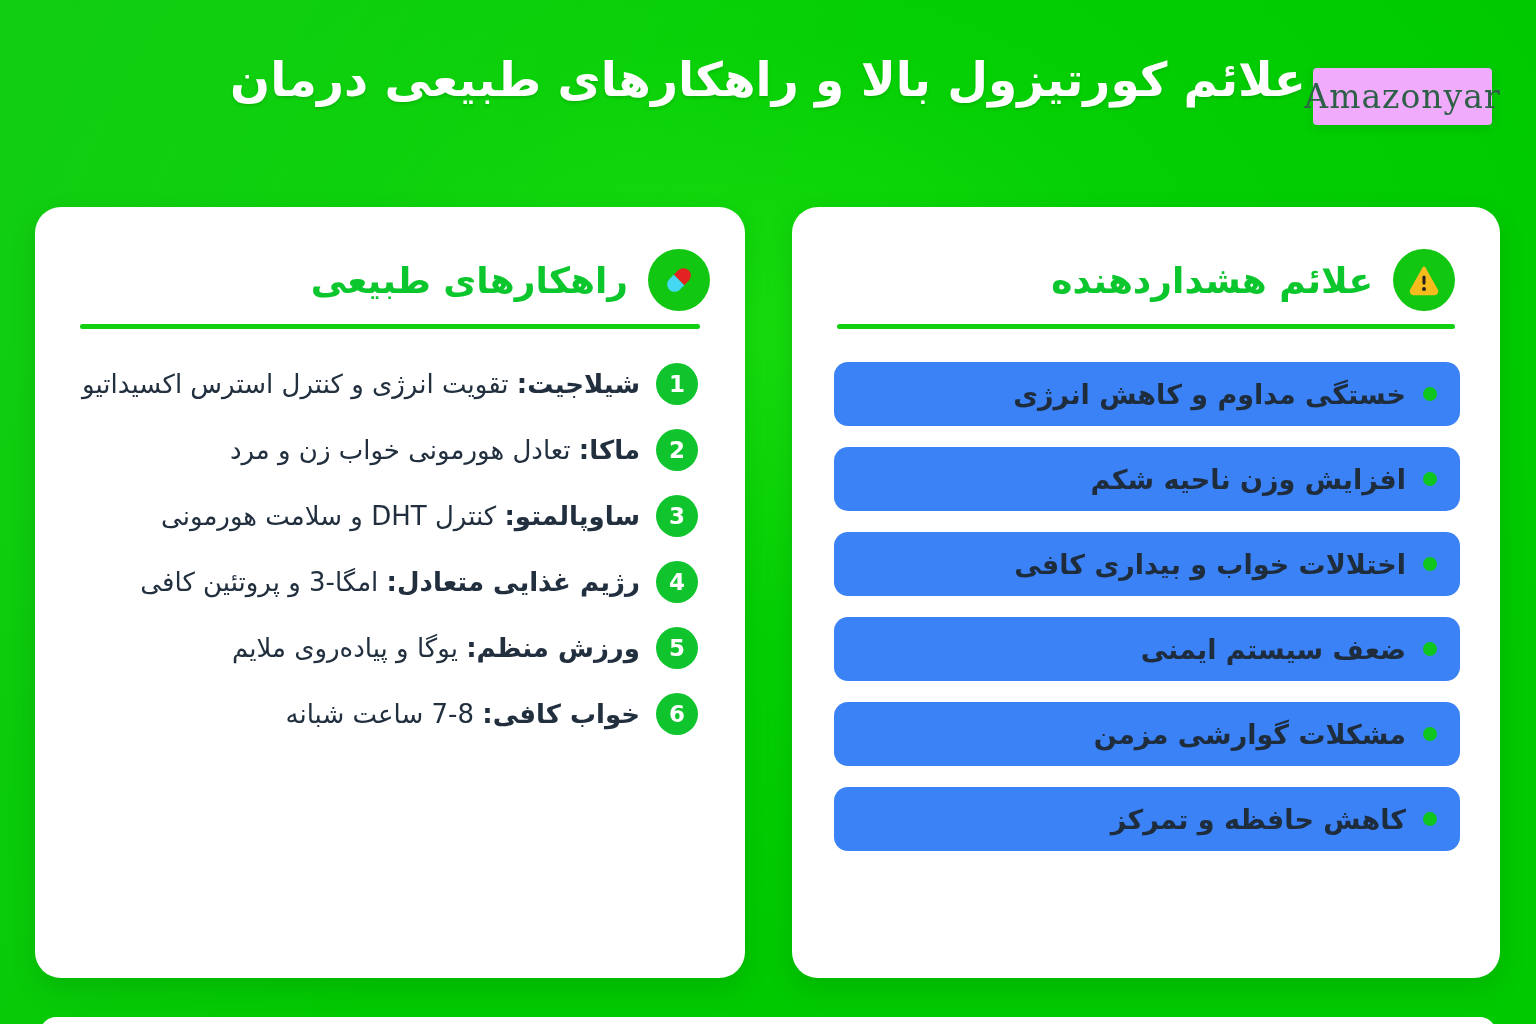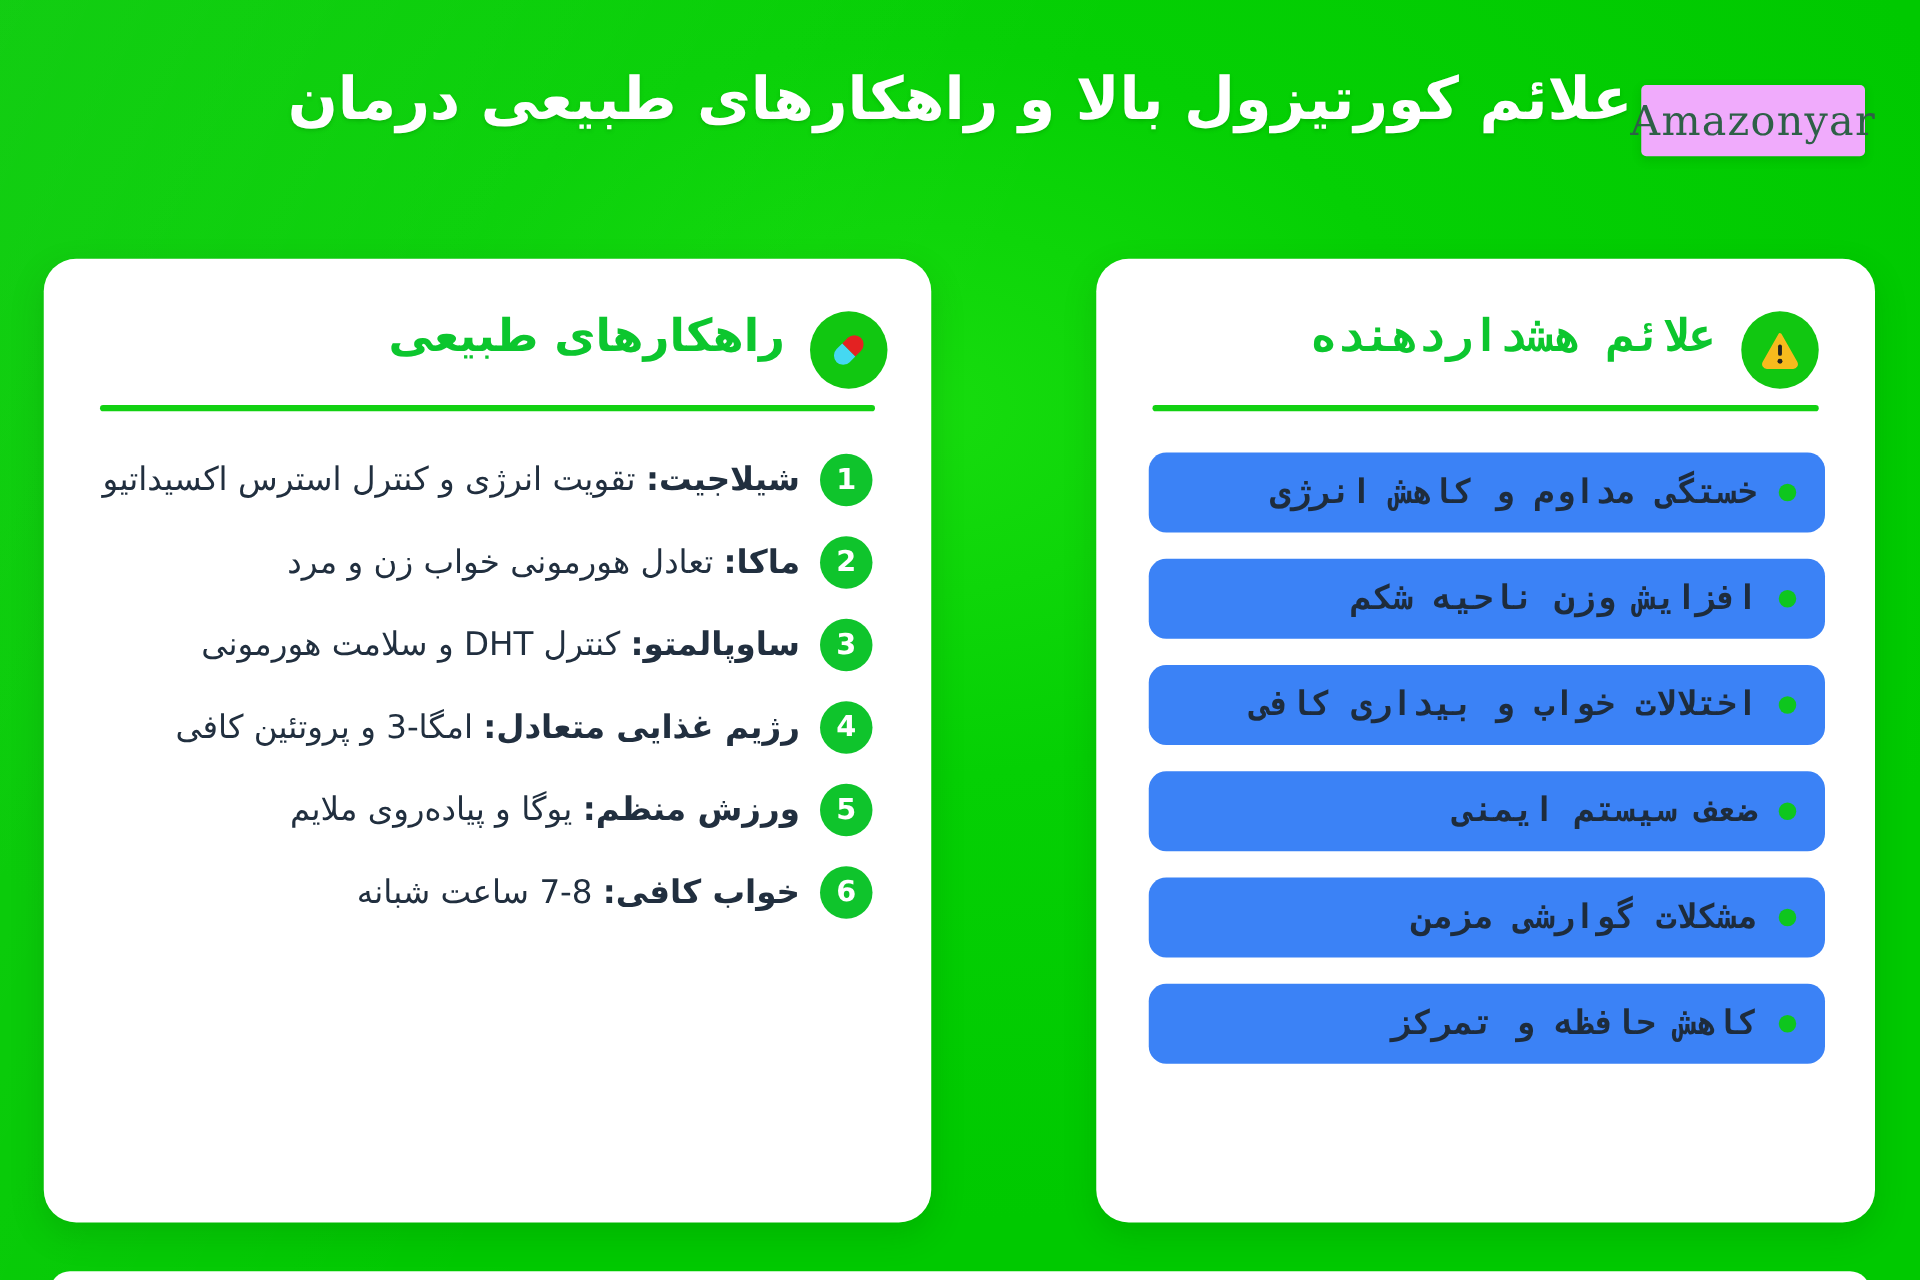--- a/index.html
+++ b/index.html
@@ -33,25 +33,25 @@
     font-family: "DejaVu Serif", "Liberation Serif", serif;
     font-size: 33px; color: #2e6047; letter-spacing: 1px;
   }
 
   
   .card {
     position: absolute; top: 207px; height: 771px;
     background: #ffffff; border-radius: 26px;
     box-shadow: 0 10px 26px rgba(0,85,0,0.18);
   }
-  .card-warnings { right: 36px; width: 623px; font-family: Liberation Mono, monospace; }
+  .card-warnings { right: 36px; width: 708px; }
   .card-remedies { left: 35px;  width: 710px; }
 
   .card-header {
-    display: flex; gap: 20px;
+    display: flex; align-items: center; gap: 20px;
     padding: 42px 45px 0 45px;
     margin-left: 40px;
   }
   .card-remedies .card-header { padding: 42px 35px 0 45px; }
 
   .icon-circle {
     width: 62px; height: 62px; flex: 0 0 62px;
     border-radius: 50%; background: #11c711;
     display: flex; align-items: center; justify-content: center;
   }

